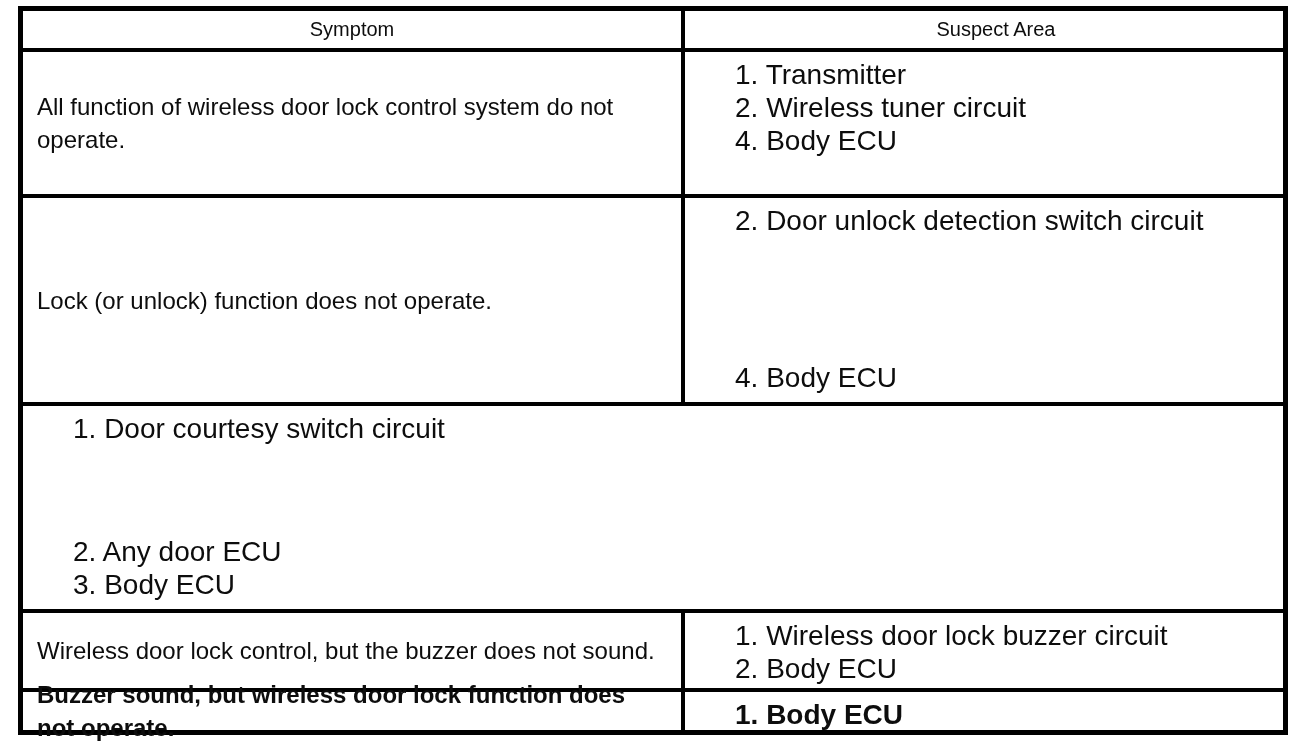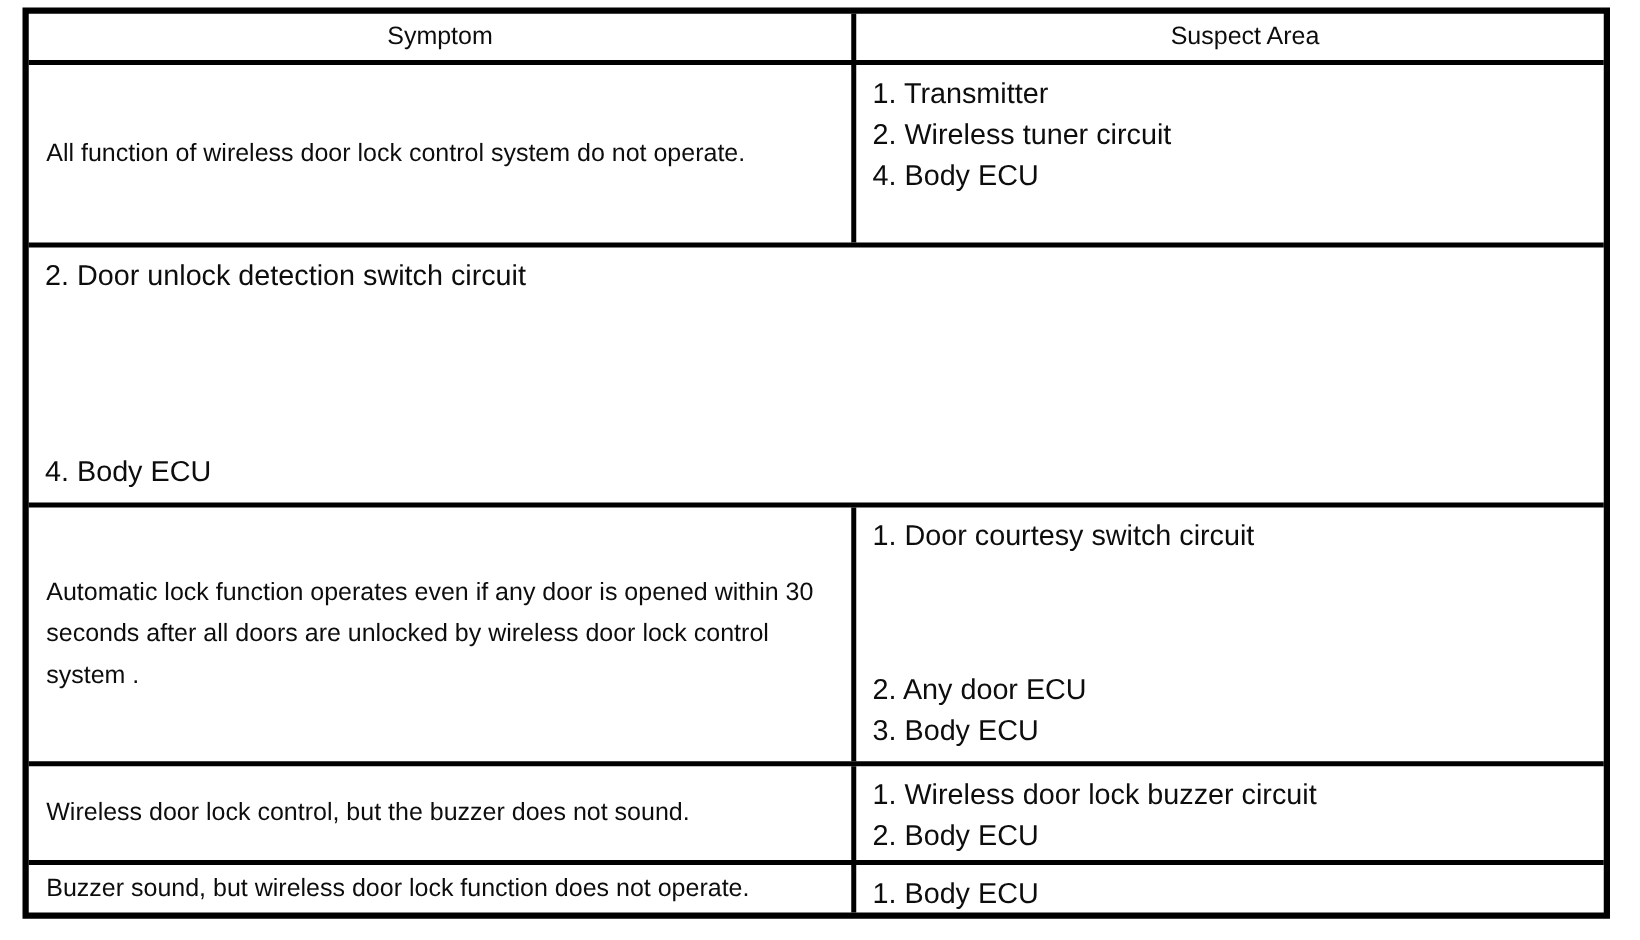--- a/index.html
+++ b/index.html
@@ -24,21 +24,21 @@
     flex-direction: column;
     background: #fff;
   }
   .trow { display: flex; border-top: 4px solid #000; }
   .trow.first { border-top: 0; }
   .h-head { height: 37px; gap: 24px; }
   .h-r0 { height: 146px; }
   .h-r1 { height: 208px; }
   .h-r2 { height: 207px; }
   .h-r3 { height: 79px; }
-  .h-r4 { height: 42px; flex: 1; }
+  .h-r4 { height: 42px; flex: 1; font-weight: bold; }
   .cell-left {
     width: 662px;
     border-right: 4px solid #000;
     display: flex;
     align-items: center;
     padding: 6px 26px 6px 14px;
   }
   .cell-right {
     flex: 1;
     display: flex;
@@ -47,22 +47,22 @@
     padding: 6px 10px 8px 13px;
   }
   .head-cell {
     justify-content: center;
     align-items: center;
     text-align: center;
     padding: 0;
     font-size: 20px;
   }
   .cell-right.head-cell { flex-direction: row; border-radius: 18px; }
-  .sym-text { font-size: 20px; line-height: 33px; }
-  .li { font-size: 23px; line-height: 33px; white-space: nowrap; }
+  .sym-text { font-size: 24px; line-height: 33px; }
+  .li { font-size: 28px; line-height: 33px; white-space: nowrap; margin-left: 37px; }
 </style>
 </head>
 <body>
 
 <div class="page">
   <div class="tbl">
 
     <div class="trow first h-head">
       <div class="cell-left head-cell">Symptom</div>
       <div class="cell-right head-cell">Suspect Area</div>
@@ -75,34 +75,34 @@
       <div class="cell-right">
         <div>
           <div class="li">1. Transmitter</div>
           <div class="li">2. Wireless tuner circuit</div>
           <div class="li">4. Body ECU</div>
         </div>
       </div>
     </div>
 
     <div class="trow h-r1">
+      <div class="cell-left">
+        <span class="sym-text">Lock (or unlock) function does not operate.</span>
+      </div>
       <div class="cell-right">
         <div>
           <div class="li">2. Door unlock detection switch circuit</div>
         </div>
         <div>
           <div class="li">4. Body ECU</div>
         </div>
       </div>
     </div>
 
     <div class="trow h-r2">
-      <div class="cell-left">
-        <span class="sym-text">Automatic lock function operates even if any door is opened within 30 seconds after all doors are unlocked by wireless door lock control system .</span>
-      </div>
       <div class="cell-right">
         <div>
           <div class="li">1. Door courtesy switch circuit</div>
         </div>
         <div>
           <div class="li">2. Any door ECU</div>
           <div class="li">3. Body ECU</div>
         </div>
       </div>
     </div>

